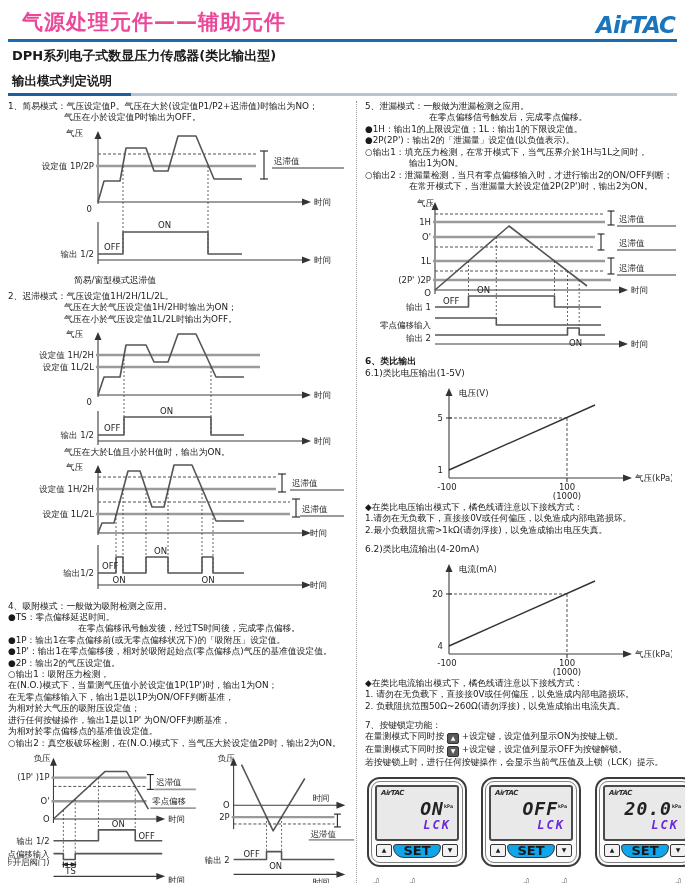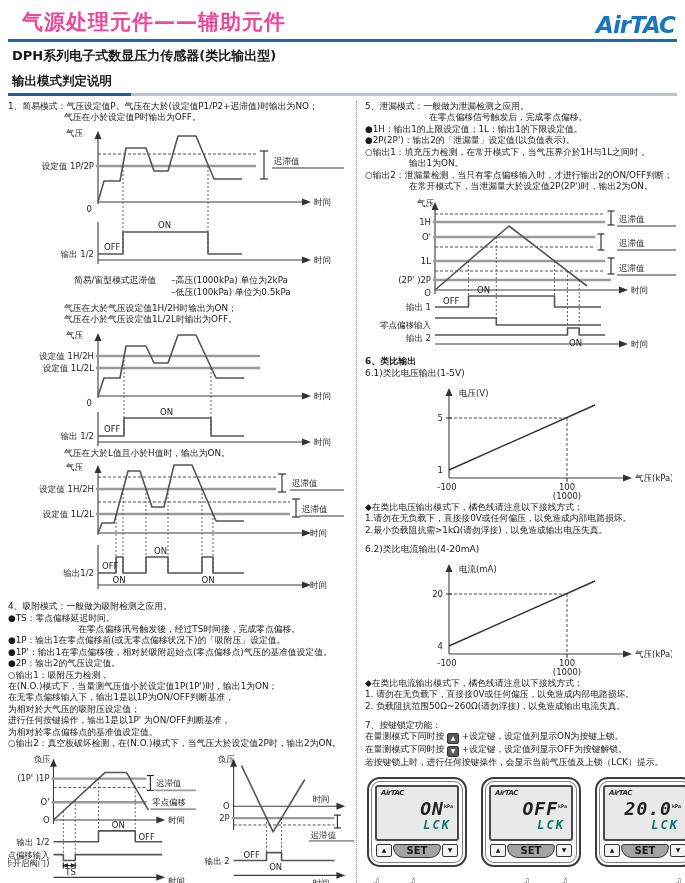--- a/index.html
+++ b/index.html
@@ -18,33 +18,33 @@
   svg{display:block;}
   svg text{font-size:8.5px;fill:#1f1f1f;font-family:"DejaVu Sans","Liberation Sans",sans-serif;}
   .ax{stroke:#3c3c3c;stroke-width:1.1;fill:none;}
   .setl{stroke:#9a9a9a;stroke-width:2.3;fill:none;}
   .wav{stroke:#555;stroke-width:1.6;fill:none;stroke-linejoin:round;}
   .dsh{stroke:#3c3c3c;stroke-width:0.9;fill:none;stroke-dasharray:3,2;}
   .dot{stroke:#3c3c3c;stroke-width:0.8;fill:none;stroke-dasharray:2,2;}
   .beam{stroke:#222;stroke-width:1.1;fill:none;}
   .ul{stroke:#9a9a9a;stroke-width:1.8;}
   .ah{fill:#333;}
-  .legend{display:flex;gap:15px;font-size:8.8px;margin:1px 0 4px 66px;}
+  .legend{display:flex;gap:5px;font-size:8.8px;margin:1px 0 4px 66px;}
   .devrow{display:flex;gap:14px;margin:8px 0 0 2px;}
   .devwrap{position:relative;padding-bottom:28px;width:100px;}
   .bezel{border:2.5px solid #3c3c3c;border-radius:13px;padding:2px;background:#fcfcfc;}
   .bezel-in{border:1px solid #808080;border-radius:9px;padding:3px 3px 4px;}
   .lcd{border:2px solid #4a4a4a;border-radius:3px;background:#e9e9e9;height:50px;padding:2px 4px 0;}
   .lcd .dlogo{font-style:italic;font-weight:900;font-size:7px;color:#2b2b2b;letter-spacing:-0.5px;}
   .lcd .val{text-align:right;font-family:"DejaVu Sans Mono","Liberation Mono",monospace;font-weight:bold;font-style:italic;font-size:18px;line-height:19px;letter-spacing:1px;color:#222;}
   .lcd .unit{font-size:5px;font-weight:bold;vertical-align:super;font-style:normal;letter-spacing:0;}
-  .lcd .lck{text-align:right;font-family:"DejaVu Sans Mono","Liberation Mono",monospace;font-weight:bold;font-style:italic;font-size:12px;letter-spacing:2px;color:#0f766e;padding-right:2px;}
+  .lcd .lck{text-align:right;font-family:"DejaVu Sans Mono","Liberation Mono",monospace;font-weight:bold;font-style:italic;font-size:12px;letter-spacing:2px;color:#6d28d9;padding-right:2px;}
   .btns{display:flex;justify-content:space-between;align-items:center;margin-top:3px;padding:0 1px;}
   .sqbtn{width:14px;height:11px;border:1.5px solid #333;border-radius:2px;font-size:6px;line-height:10px;text-align:center;background:#f2f2f2;}
-  .setbtn{width:46px;height:12px;border:1.5px solid #333;border-radius:4px 4px 14px 14px;font-size:10px;font-weight:bold;text-align:center;line-height:11px;background:#a3a3a3;}
+  .setbtn{width:46px;height:12px;border:1.5px solid #333;border-radius:4px 4px 14px 14px;font-size:13px;font-weight:bold;text-align:center;line-height:11px;background:#0ea5e9;}
   .hand{position:absolute;font-size:19px;color:#222;line-height:1;}
   .h-up{left:2px;bottom:0;}.h-set{left:38px;bottom:0;}.h-down{left:76px;bottom:0;}
   .keyicon{display:inline-block;width:10px;height:9px;border:1px solid #333;background:#5a5a5a;color:#fff;font-size:6px;line-height:8px;text-align:center;border-radius:2px;vertical-align:-1px;}
   .b{font-weight:bold}
 </style>
 </head>
 <body>
 
 <div class="hdr">
   <span class="title">气源处理元件——辅助元件</span>
@@ -89,26 +89,23 @@
     <text x="86" y="45" text-anchor="end">设定值 1P/2P</text>
     <text x="266" y="40">迟滞值</text>
     <text x="84" y="88" text-anchor="end">0</text>
     <text x="96" y="126">OFF</text>
     <text x="150" y="104">ON</text>
     <text x="86" y="133" text-anchor="end">输出 1/2</text>
     <text x="306" y="139">时间</text>
   </svg>
   <div class="legend">
     <span>简易/窗型模式迟滞值</span>
-    <span>
-      <div>–高压(1000kPa) 单位为2kPa</div>
-      <div>–低压(100kPa) 单位为0.5kPa</div>
-    </span>
   </div>
 
+  <div class="txt">2、迟滞模式：气压设定值1H/2H/1L/2L。</div>
   <div class="txt i56">气压在大於气压设定值1H/2H时输出为ON；</div>
   <div class="txt i56">气压在小於气压设定值1L/2L时输出为OFF。</div>
 
   <svg width="340" height="122" viewBox="0 0 340 122">
     <g>
       <line class="ax" x1="90" y1="14" x2="90" y2="72"></line>
           <polygon class="ah" points="90,7 86.5,15 93.5,15"></polygon>
       <line class="ax" x1="90" y1="70" x2="296" y2="70"></line>
           <polygon class="ah" points="303,70 294,66.5 294,73.5"></polygon>
       <line class="ax" x1="90" y1="86" x2="90" y2="120"></line>

